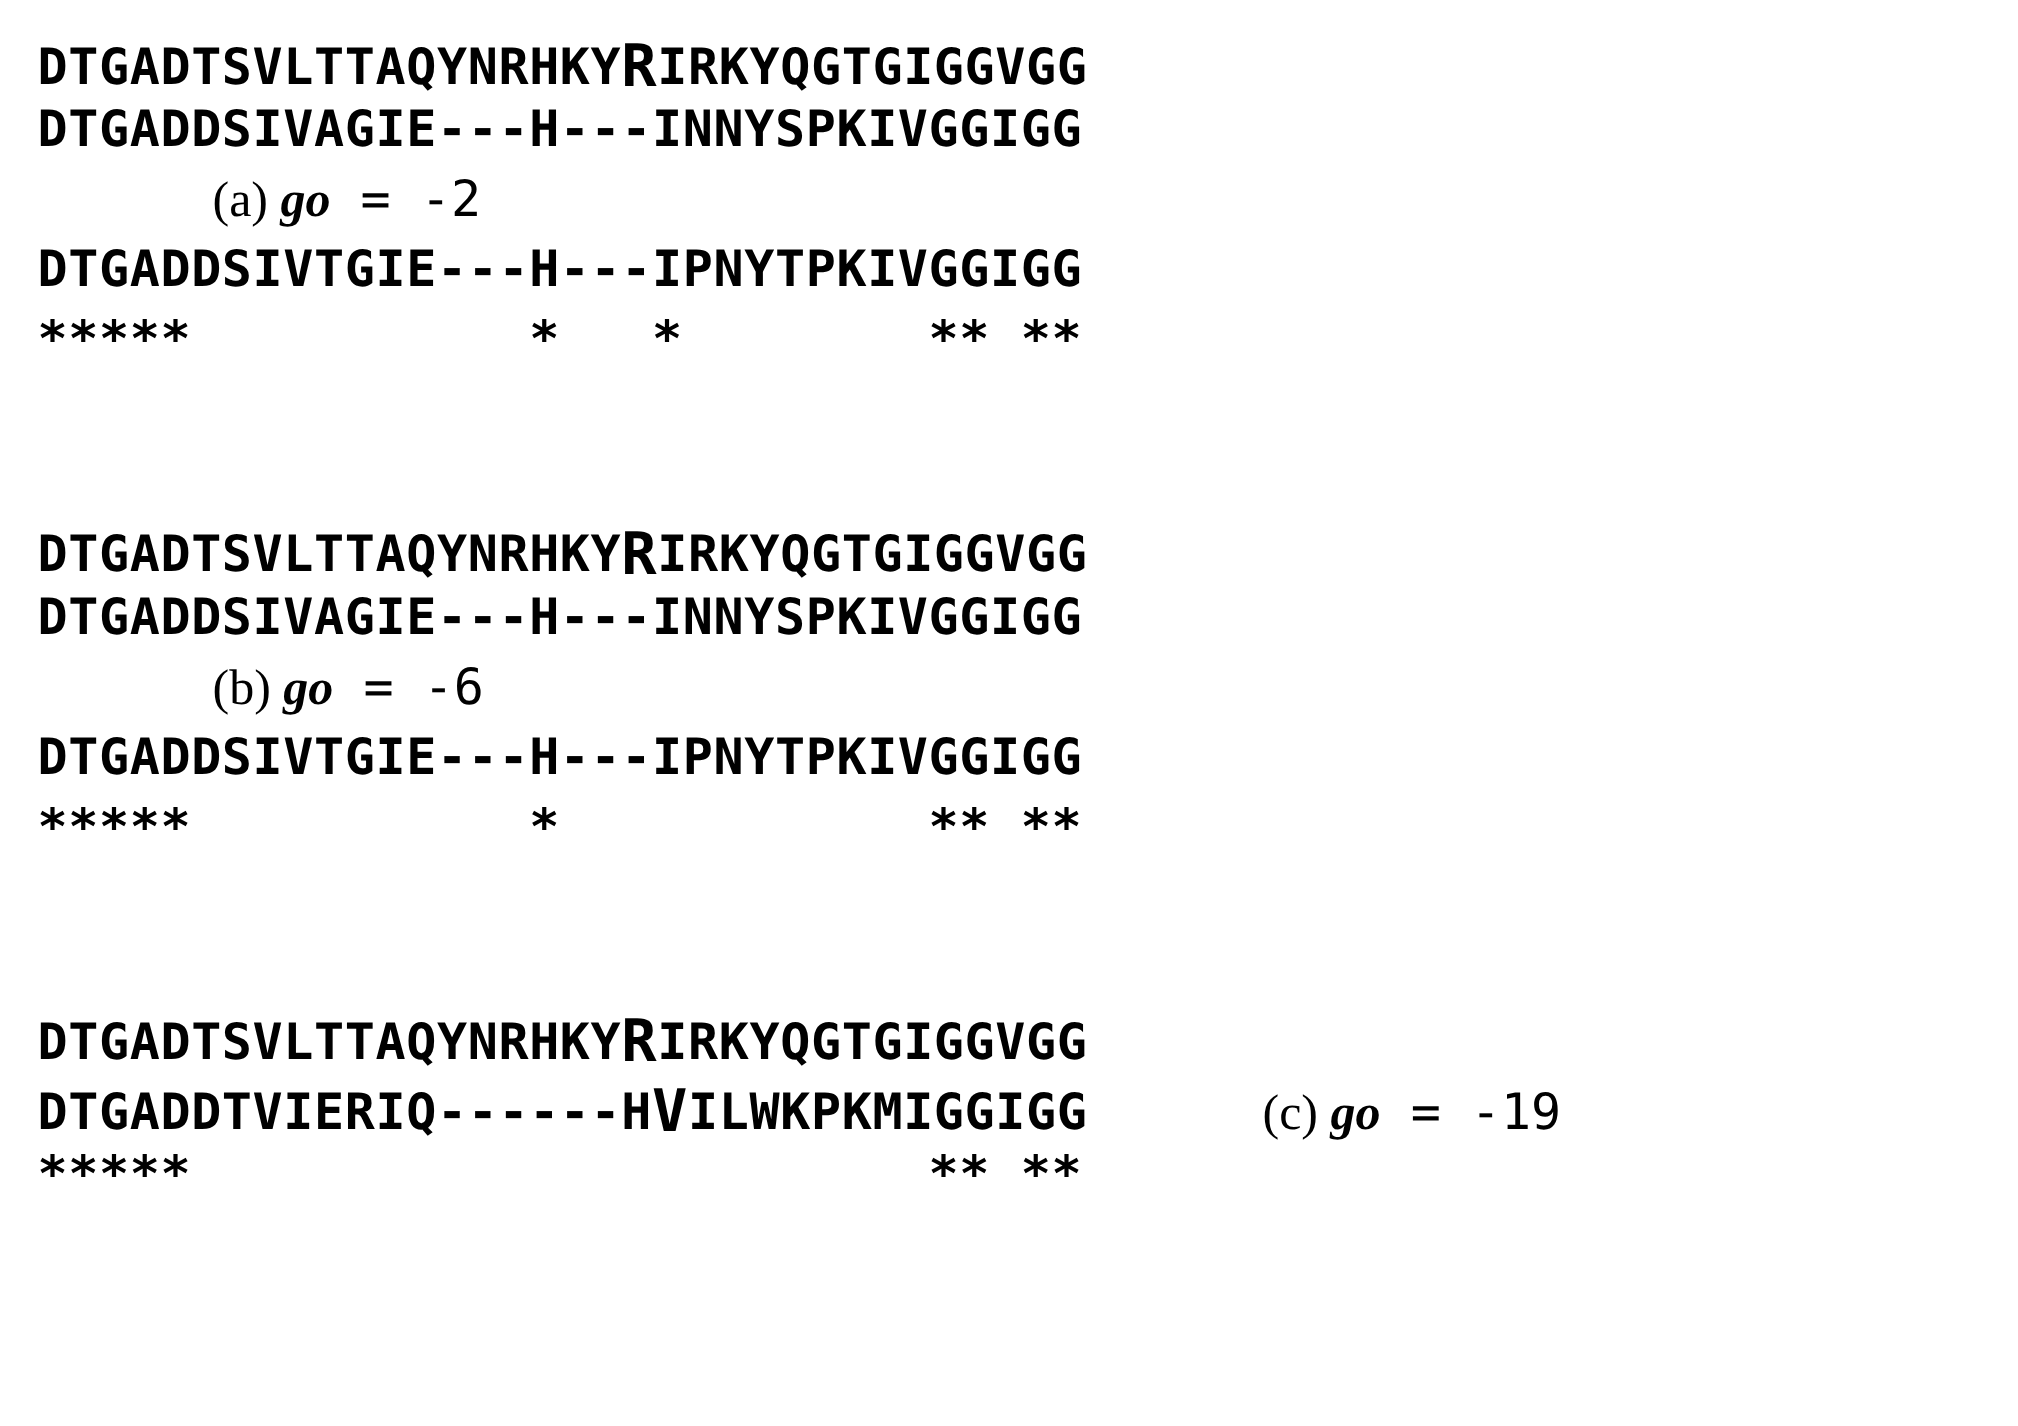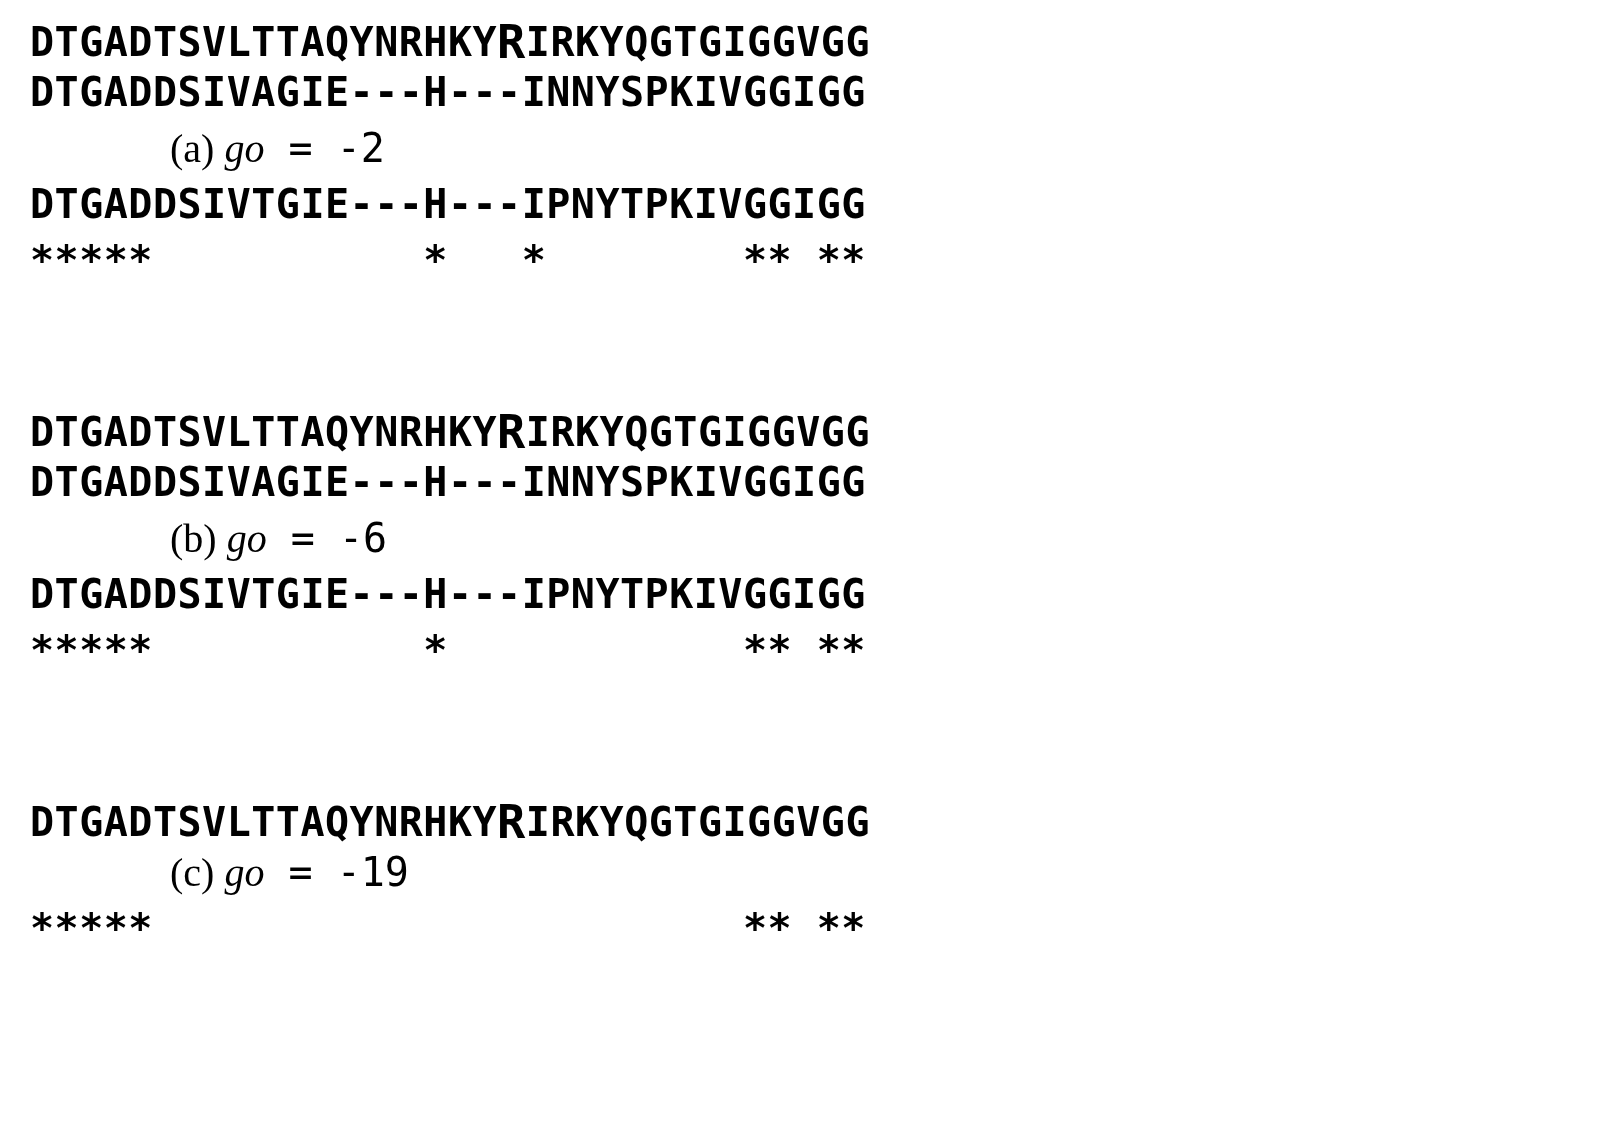--- a/index.html
+++ b/index.html
@@ -4,21 +4,21 @@
 <style>
   html, body {
     margin: 0;
     padding: 0;
     background: #ffffff;
     width: 1614px;
     height: 1141px;
   }
   .page {
     box-sizing: border-box;
-    padding: 16px 30px 0 30px;
+    padding: 28px 30px 0 30px;
     font-family: "DejaVu Sans Mono", "Menlo", "Consolas", monospace;
     font-size: 40px;
     line-height: 1.0;
     color: #000;
   }
   .block-group {
     margin-bottom: 110px;
   }
   .block-group:last-child {
     margin-bottom: 0;
@@ -44,20 +44,21 @@
     top: 2px;
   }
   .label-cell {
     margin-left: 140px;
     font-family: "Georgia", "Times New Roman", serif;
     font-size: 40px;
     font-weight: 400;
   }
   .go-var {
     font-style: italic;
+    font-weight: bold;
   }
   .eq {
     font-family: "DejaVu Sans Mono", "Menlo", "Consolas", monospace;
   }
 </style>
 </head>
 <body>
 
 <div class="page">
 
@@ -95,20 +96,21 @@
     <div class="row">
       <span class="stars" style="white-space: pre;">*****           *            ** **</span>
     </div>
   </div>
 
   <div class="block-group">
     <div class="row">
       <span class="seq"><span>DTGADTSVLTTAQYNRHKY</span><span class="bold-res">R</span><span>IRKYQGTGIGGVGG</span></span>
     </div>
     <div class="row">
+      <span class="seq"><span>DTGADDTVIERIQ------H</span><span class="bold-res">V</span><span>ILWKPKMIGGIGG</span></span>
       <span class="label-cell"><span>(c)</span> <span class="go-var">go</span><span class="eq"> = -19</span></span>
     </div>
     <div class="row">
       <span class="stars" style="white-space: pre;">*****                        ** **</span>
     </div>
   </div>
 
 </div>
 
 </body></html>

